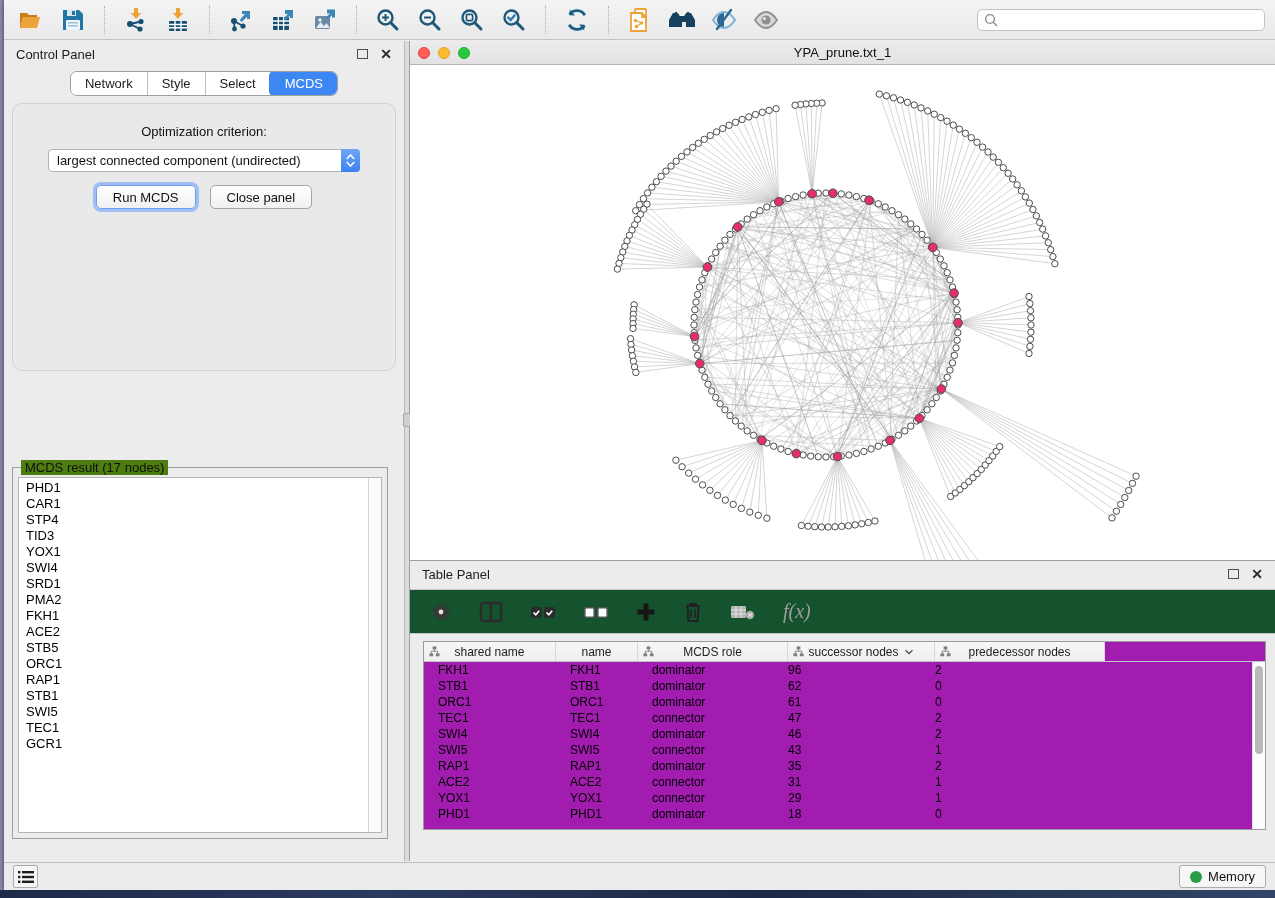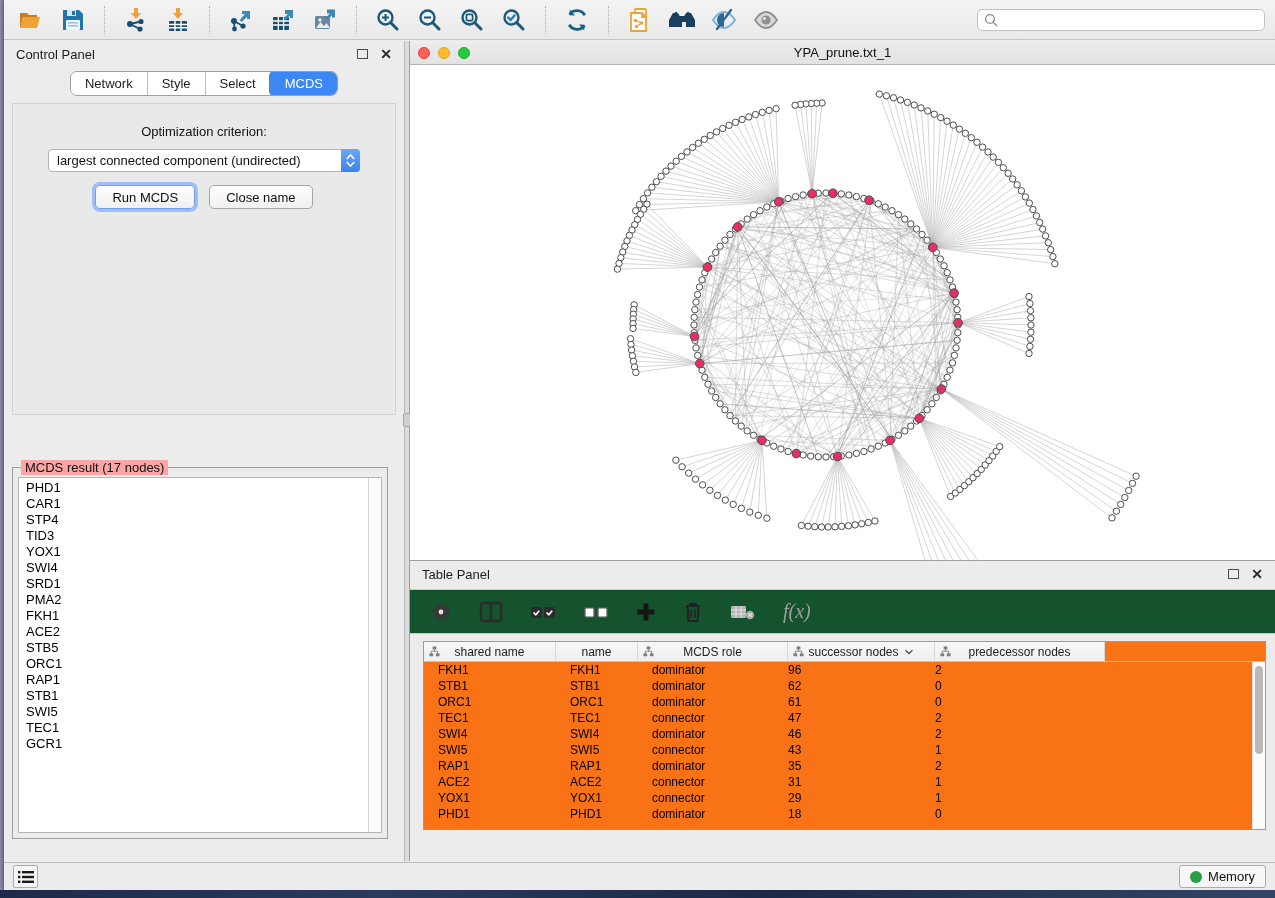--- a/index.html
+++ b/index.html
@@ -48,22 +48,22 @@
   .float-btn { width:11px; height:10px; border:1.6px solid #4d4d4d; background:transparent; }
   .close-btn { font-size:14px; font-weight:bold; color:#2a2a2a; line-height:10px; }
 
   #cp-tabs { display:flex; justify-content:center; margin-top:4px; }
   .tabgroup { display:inline-flex; background:#fff; border:1px solid #9f9f9f; border-radius:7px; overflow:hidden; }
   .tabgroup .tab { font-size:13px; color:#1c1c1c; padding:4px 14px; border-left:1px solid #bdbdbd; background:#fff; cursor:default; }
   .tabgroup .tab:first-child { border-left:none; }
   .tabgroup .tab.active { background:#3d87f4; color:#fff; border-left-color:#3d87f4; border-radius:5px; margin:-1px; padding:5px 15px; }
 
   #cp-inner {
-    position:absolute; left:8px; right:8px; top:62px; height:312px;
-    background:#e9e9e9; border:1px solid #d2d2d2; border-radius:0;
+    position:absolute; left:8px; right:8px; top:62px; height:268px;
+    background:#e9e9e9; border:1px solid #d2d2d2; border-radius:10px;
   }
   #opt-label { text-align:center; font-size:13px; color:#111; margin-top:20px; }
   #dropdown {
     margin:10px auto 0; width:312px; height:23px; background:#fff;
     border:1px solid #b3b3b3; border-radius:4px; display:flex; align-items:center;
   }
   #dropdown .dd-text { flex:1; font-size:13px; color:#111; padding-left:8px; white-space:nowrap; }
   #dropdown .dd-step {
     width:19px; height:23px; margin:-1px -1px -1px 0; border-radius:0 4px 4px 0;
     background:linear-gradient(#6fa6f8,#3c82f0); display:flex; flex-direction:column; align-items:center; justify-content:center; gap:1px;
@@ -75,21 +75,21 @@
     border:1px solid #a5a5a5; border-radius:5px; height:24px; padding:0 16px;
     font-family:"Liberation Sans",sans-serif;
   }
   .btn.focused { box-shadow:0 0 0 3px rgba(98,155,255,.55); border-color:#6f9ef2; }
 
   #mcds-group {
     position:absolute; left:8px; width:376px; top:426px; height:372px;
     border:1px solid #9f9f9f;
   }
   #mcds-group .legend {
-    position:absolute; top:-8px; left:8px; background:#fca5a5; padding:0 4px;
+    position:absolute; top:-8px; left:8px; background:#4d7c0f; padding:0 4px;
     font-size:13px; color:#111;
   }
   #mcds-list-wrap {
     position:absolute; left:5px; right:5px; top:9px; bottom:5px;
     background:#fff; border:1px solid #b5b5b5; display:flex;
   }
   #mcds-list { flex:1; padding:2px 0 0 7px; overflow:hidden; }
   #mcds-list .mcds-item { font-size:13px; color:#000; line-height:16px; }
   #mcds-scroll { width:13px; flex:none; border-left:1px solid #d5d5d5; background:#fbfbfb; }
 
@@ -111,21 +111,21 @@
   #table-panel { flex:1; position:relative; background:#ececec; }
   #tp-toolbar {
     position:absolute; left:0; right:0; top:28px; height:45px;
     background:#14532d; border-top:1px solid #cacaca; border-bottom:1px solid #c6c6c6;
     display:flex; align-items:center; padding-left:20px; gap:27px;
   }
   .tp-icon { display:flex; align-items:center; justify-content:center; }
   .fx { font-family:"Liberation Serif", serif; font-style:italic; font-size:20px; color:#9e9e9e; }
   #tp-table {
     position:absolute; left:13px; right:9px; top:80px; height:189px;
-    background:#f97316; border:1px solid #9a9a9a;
+    background:#a21caf; border:1px solid #9a9a9a;
   }
   #tp-header { display:flex; height:20px; border-bottom:1px solid #c2c2c2; }
   .hcell {
     background:linear-gradient(#f7f7f7,#efefef); border-right:1px solid #d8d8d8;
     display:flex; align-items:center; justify-content:center; gap:5px;
     font-size:12px; color:#222; flex:none; position:relative;
   }
   #tp-body { position:absolute; left:0; right:13px; top:20px; bottom:0; overflow:hidden; }
   .trow { display:flex; height:16px; align-items:center; }
   .tcell { flex:none; font-size:12px; color:#000; white-space:nowrap; }
@@ -326,21 +326,21 @@
             <svg width="9" height="6" viewBox="0 0 9 6">
                 <path d="M0.8 5 L4.5 1 L8.2 5" fill="none" stroke="#fff" stroke-width="1.6"></path>
               </svg>
             <svg width="9" height="6" viewBox="0 0 9 6">
                 <path d="M0.8 1 L4.5 5 L8.2 1" fill="none" stroke="#fff" stroke-width="1.6"></path>
               </svg>
           </span>
         </div>
         <div id="cp-buttons">
           <button class="btn focused">Run MCDS</button>
-          <button class="btn">Close name</button>
+          <button class="btn">Close panel</button>
         </div>
       </div>
       <div id="mcds-group">
         <span class="legend">MCDS result (17 nodes)</span>
         <div id="mcds-list-wrap">
           <div id="mcds-list">
               <div class="mcds-item">PHD1</div>
               <div class="mcds-item">CAR1</div>
               <div class="mcds-item">STP4</div>
               <div class="mcds-item">TID3</div>

